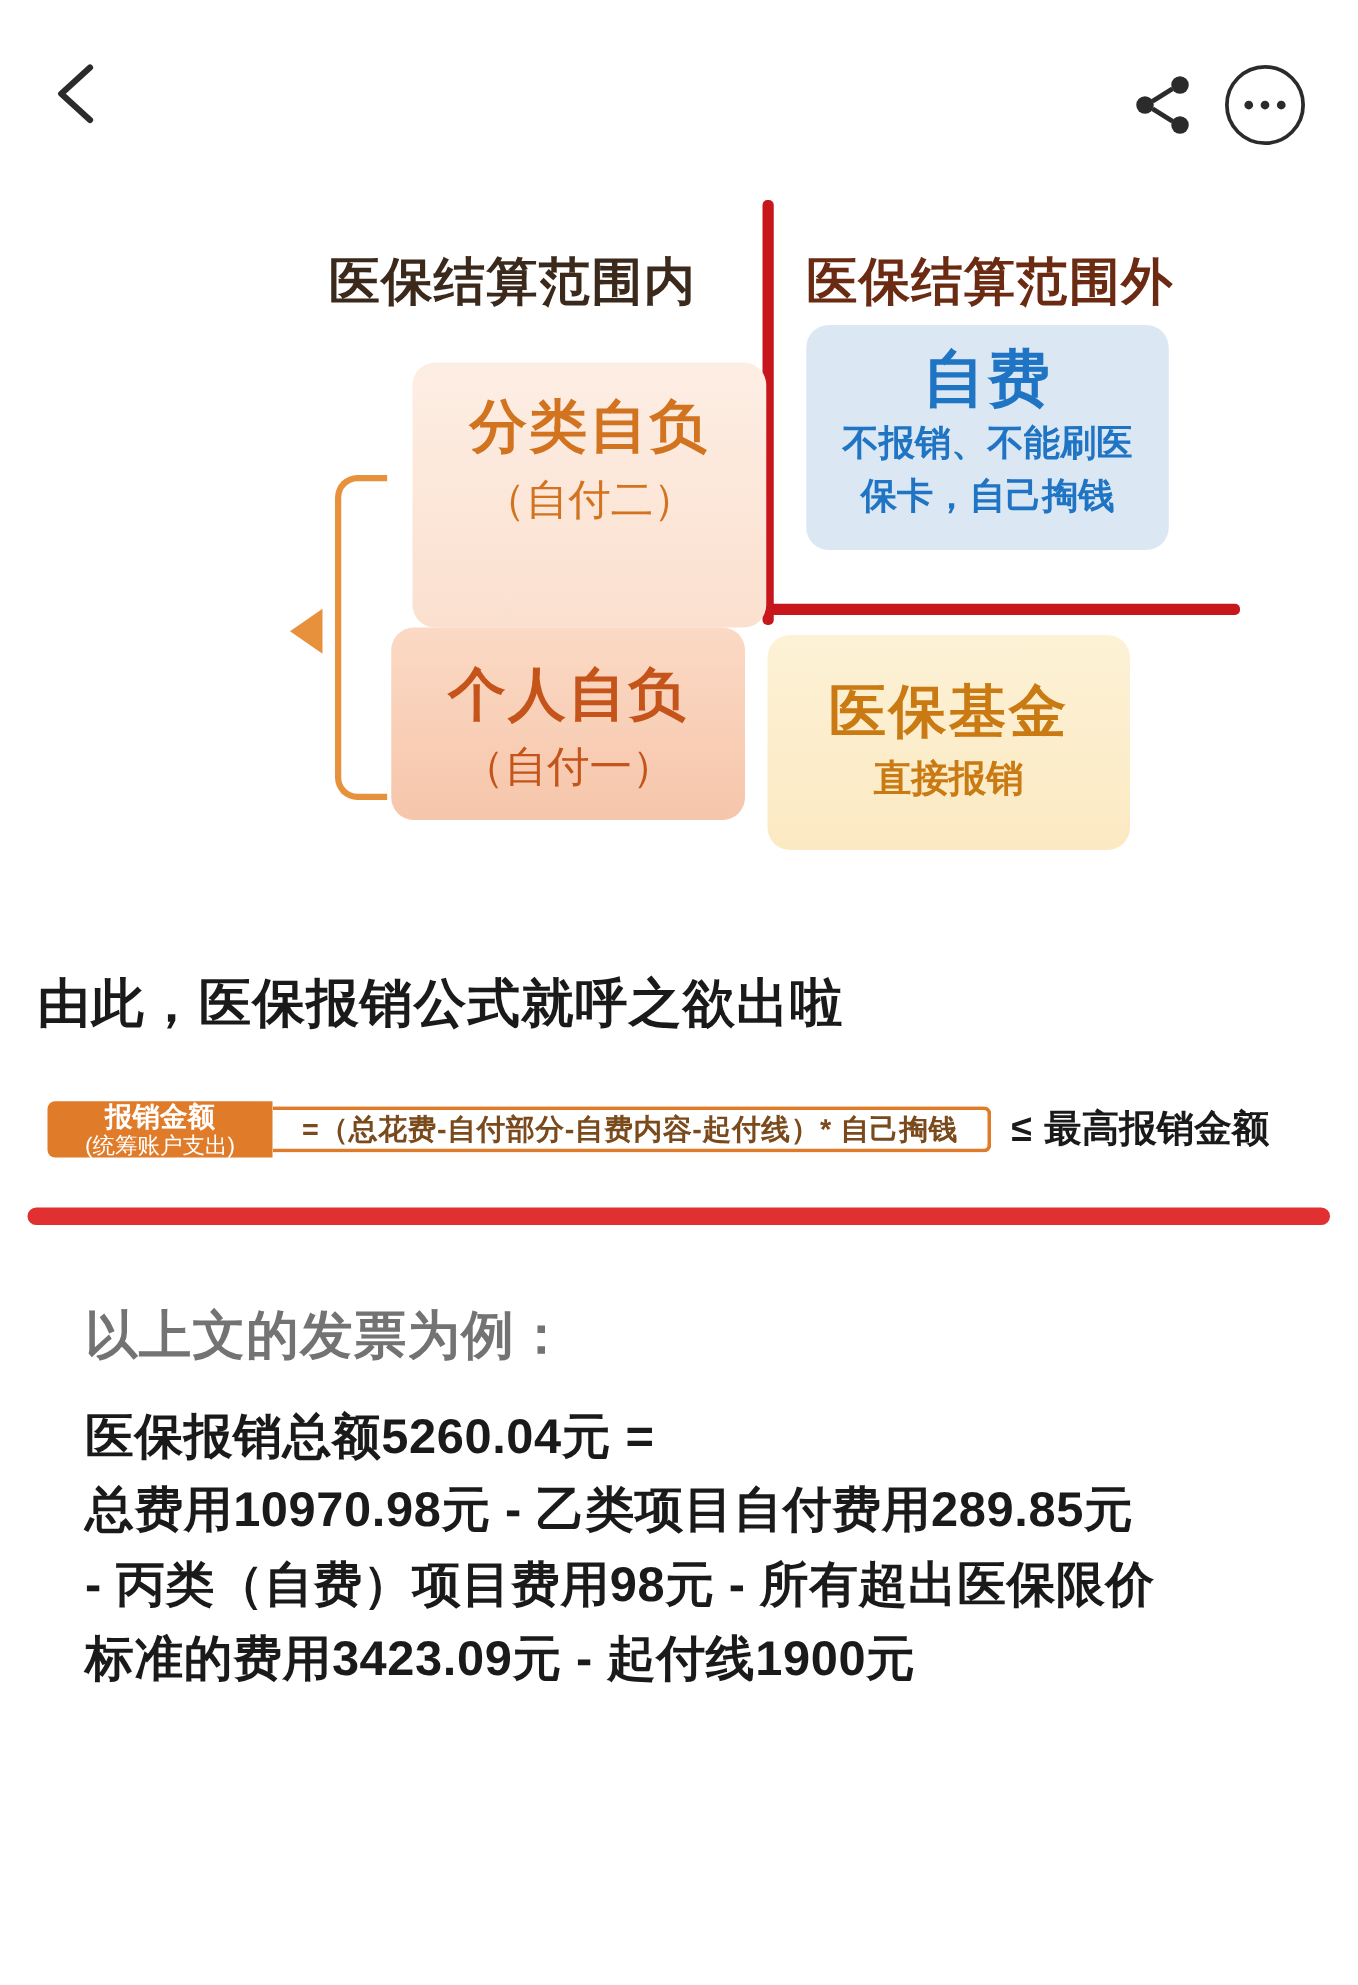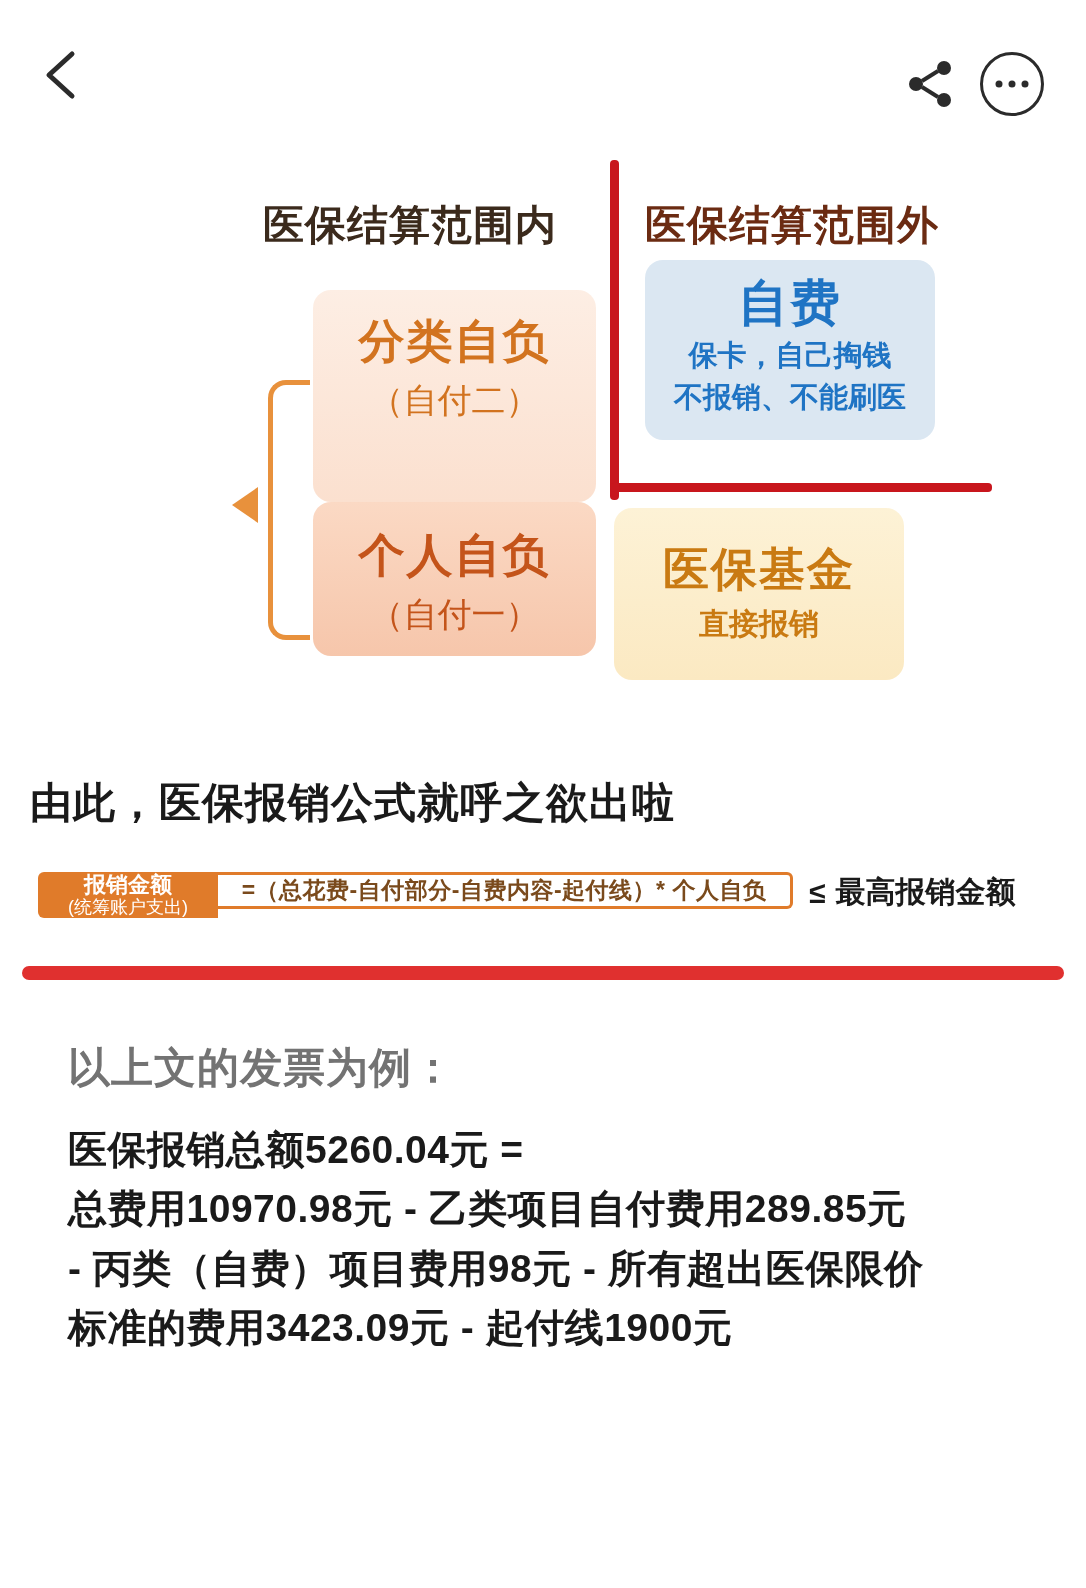--- a/index.html
+++ b/index.html
@@ -114,21 +114,21 @@
     font-weight: bold;
     letter-spacing: 2px;
     line-height: 1.1;
   }
   .box .sub {
     line-height: 1.25;
   }
 
   
   .box-fenlei {
-    left: 313px; top: 140px; width: 283px; height: 212px;
+    left: 330px; top: 140px; width: 283px; height: 212px;
     background: linear-gradient(180deg,#fdeee4 0%, #fbe0cf 100%);
   }
   .box-fenlei .big { font-size: 46px; color: #d2731f; margin-top: 26px; }
   .box-fenlei .sub { font-size: 34px; color: #d2731f; margin-top: 12px; }
 
   
   .box-geren {
     left: 313px; top: 352px; width: 283px; height: 154px;
     background: linear-gradient(180deg,#fbd9c4 0%, #f6c6ab 100%);
   }
@@ -206,21 +206,21 @@
   }
 
   
   .formula {
     position: absolute;
     left: 38px;
     top: 872px;
     width: 1010px;
     height: 63px;
     display: flex;
-    align-items: flex-start;
+    align-items: center;
   }
   .f-left {
     width: 180px;
     background: #e07b2a;
     color: #fff;
     border-radius: 6px 0 0 6px;
     display: flex;
     flex-direction: column;
     align-items: center;
     justify-content: center;
@@ -330,38 +330,38 @@
     <div class="sub">（自付二）</div>
   </div>
 
   <div class="box box-geren">
     <div class="big">个人自负</div>
     <div class="sub">（自付一）</div>
   </div>
 
   <div class="box box-zifei">
     <div class="big">自费</div>
+    <div class="sub">不报销、不能刷医</div>
     <div class="sub">保卡，自己掏钱</div>
-    <div class="sub">不报销、不能刷医</div>
   </div>
 
   <div class="box box-jijin">
     <div class="big">医保基金</div>
     <div class="sub">直接报销</div>
   </div>
 </div>
 
 <div class="lead">由此，医保报销公式就呼之欲出啦</div>
 
 <div class="formula">
   <div class="f-left">
     <div class="l1">报销金额</div>
     <div class="l2">(统筹账户支出)</div>
   </div>
-  <div class="f-mid">=（总花费-自付部分-自费内容-起付线）*  个人自负</div>
+  <div class="f-mid">=（总花费-自付部分-自费内容-起付线）*  自己掏钱</div>
   <div class="f-right">
     <span class="le">≤</span>
     <span>最高报销金额</span>
   </div>
 </div>
 
 <div class="red-rule"></div>
 
 <div class="example-title">以上文的发票为例：</div>
 <div class="example-body">

